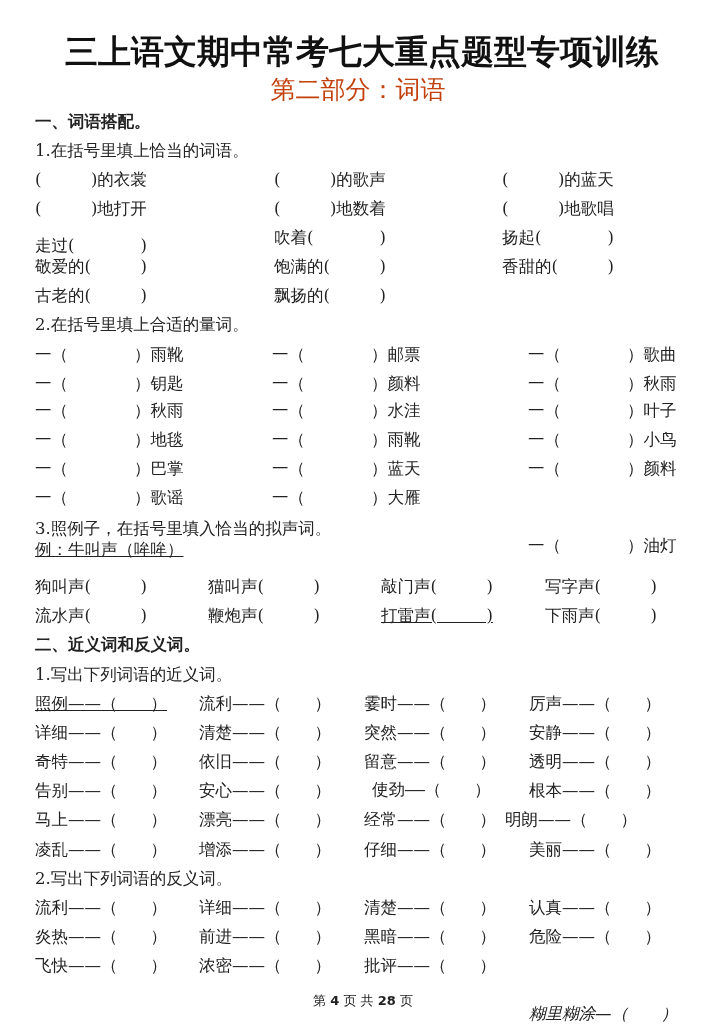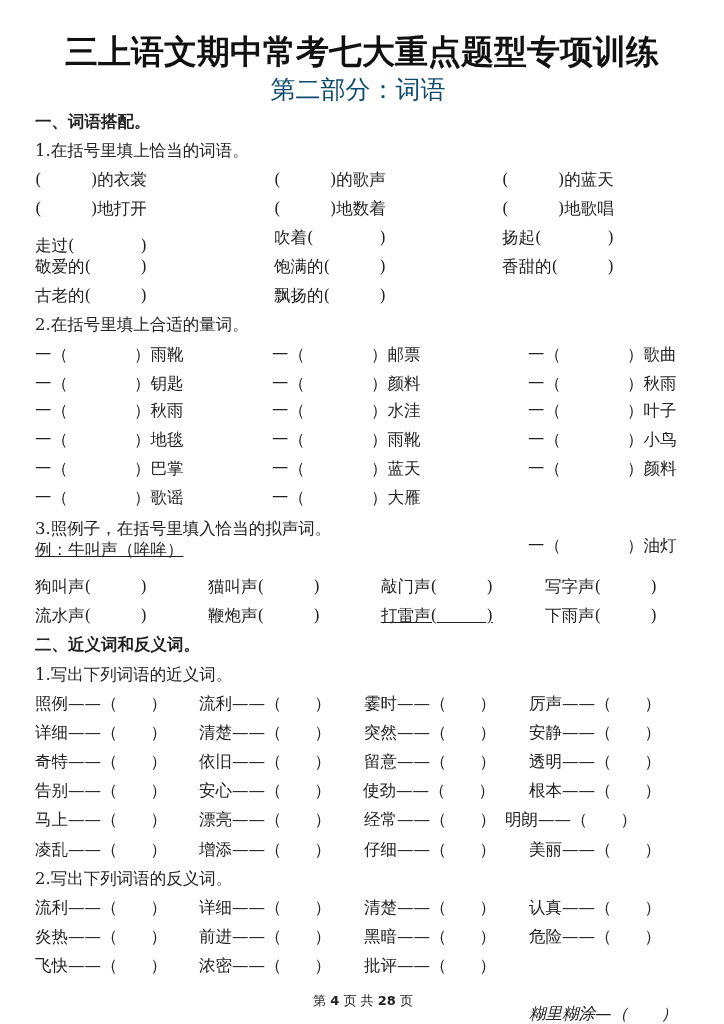--- a/index.html
+++ b/index.html
@@ -8,21 +8,21 @@
     font-family: "DejaVu Serif", "Liberation Serif", serif;
     color: #1a1a1a;
   }
   .title {
     position: absolute; left: 0; top: 30px; width: 724px; text-align: center;
     font-family: "DejaVu Sans", "Liberation Sans", sans-serif;
     font-weight: bold; font-size: 33px; letter-spacing: 0px; color: #111;
   }
   .subtitle {
     position: absolute; left: 0; top: 73px; width: 716px; text-align: center;
-    font-size: 25px; color: #0c4a6e;
+    font-size: 25px; color: #c2410c;
   }
   .line {
     position: absolute; left: 35px; font-size: 16.5px; line-height: 20px;
     white-space: nowrap; color: #222;
   }
   .heading { font-family: "DejaVu Sans", "Liberation Sans", sans-serif; font-weight: bold; }
   .cell { position: absolute; white-space: nowrap; font-size: 16.5px; line-height: 20px; color: #222; }
   .footer {
     position: absolute; left: 1px; top: 992px; width: 724px; text-align: center;
     font-size: 13px; color: #222;
@@ -99,38 +99,38 @@
   <span class="cell" style="left:35px;top:606px;">流水声(　　　)</span>
   <span class="cell" style="left:208px;top:606px;">鞭炮声(　　　)</span>
   <span class="cell" style="left:381px;top:606px;text-decoration:underline;">打雷声(　　　)</span>
   <span class="cell" style="left:545px;top:606px;">下雨声(　　　)</span>
 </div>
 
 <div class="line heading" style="top:635px;">二、近义词和反义词。</div>
 <div class="line" style="top:665px;">1.写出下列词语的近义词。</div>
 
 <div>
-  <span class="cell" style="left:35px;top:694px;">照例——（　　）</span>
+  <span class="cell" style="left:35px;top:694px;text-decoration:underline;">照例——（　　）</span>
   <span class="cell" style="left:199px;top:694px;">流利——（　　）</span>
   <span class="cell" style="left:364px;top:694px;">霎时——（　　）</span>
   <span class="cell" style="left:529px;top:694px;">厉声——（　　）</span>
 
   <span class="cell" style="left:35px;top:723px;">详细——（　　）</span>
   <span class="cell" style="left:199px;top:723px;">清楚——（　　）</span>
   <span class="cell" style="left:364px;top:723px;">突然——（　　）</span>
   <span class="cell" style="left:529px;top:723px;">安静——（　　）</span>
 
   <span class="cell" style="left:35px;top:752px;">奇特——（　　）</span>
   <span class="cell" style="left:199px;top:752px;">依旧——（　　）</span>
   <span class="cell" style="left:364px;top:752px;">留意——（　　）</span>
   <span class="cell" style="left:529px;top:752px;">透明——（　　）</span>
 
   <span class="cell" style="left:35px;top:781px;">告别——（　　）</span>
   <span class="cell" style="left:199px;top:781px;">安心——（　　）</span>
-  <span class="cell" style="left:363px;top:781px;">使劲——（　　）</span>
+  <span class="cell" style="left:372px;top:781px;font-family:Liberation Mono, monospace;">使劲——（　　）</span>
   <span class="cell" style="left:529px;top:781px;">根本——（　　）</span>
 
   <span class="cell" style="left:35px;top:810px;">马上——（　　）</span>
   <span class="cell" style="left:199px;top:810px;">漂亮——（　　）</span>
   <span class="cell" style="left:364px;top:810px;">经常——（　　）</span>
   <span class="cell" style="left:505px;top:810px;">明朗——（　　）</span>
 
   <span class="cell" style="left:35px;top:840px;">凌乱——（　　）</span>
   <span class="cell" style="left:199px;top:840px;">增添——（　　）</span>
   <span class="cell" style="left:364px;top:840px;">仔细——（　　）</span>

